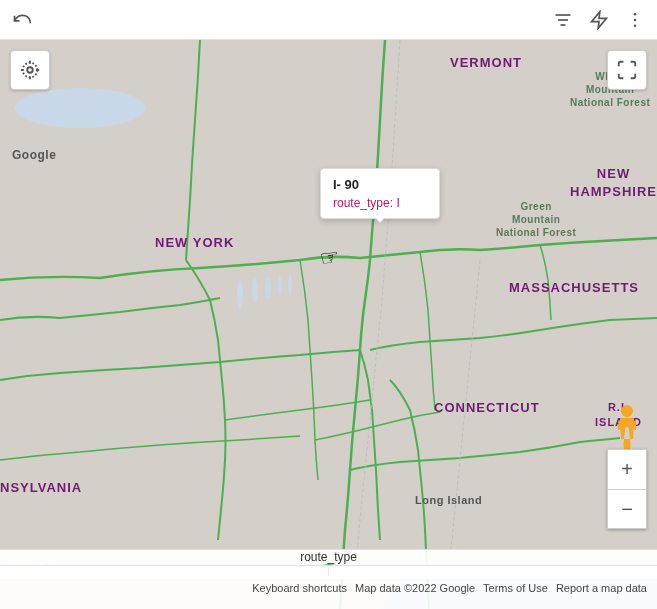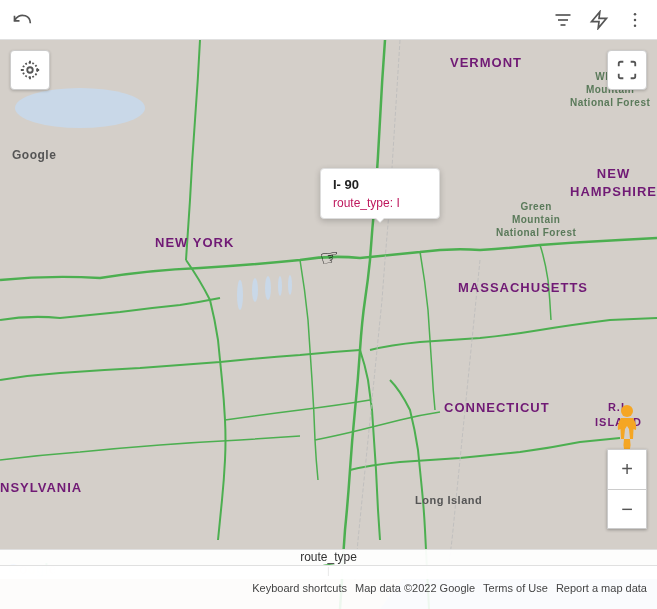--- a/index.html
+++ b/index.html
@@ -358,22 +358,22 @@
 
   <div class="fullscreen-btn">
     <svg width="22" height="22" viewBox="0 0 24 24" fill="none" stroke="#555" stroke-width="2">
       <path d="M8 3H5a2 2 0 0 0-2 2v3M21 8V5a2 2 0 0 0-2-2h-3M3 16v3a2 2 0 0 0 2 2h3M16 21h3a2 2 0 0 0 2-2v-3"></path>
     </svg>
   </div>
 
   <div class="map-label state" style="top: 55px; left: 450px;">VERMONT</div>
   <div class="map-label state" style="top: 165px; left: 570px; text-align:center; line-height:1.4;">NEW<br>HAMPSHIRE</div>
   <div class="map-label state" style="top: 235px; left: 155px;">NEW YORK</div>
-  <div class="map-label state" style="top: 280px; left: 458px;">MASSACHUSETTS</div>
-  <div class="map-label state" style="top: 400px; left: 444px;">CONNECTICUT</div>
+  <div class="map-label state" style="top: 280px; left: 509px;">MASSACHUSETTS</div>
+  <div class="map-label state" style="top: 400px; left: 434px;">CONNECTICUT</div>
   <div class="map-label" style="top: 148px; left: 12px; font-size:12px;">Google</div>
   <div class="map-label state" style="top: 400px; left: 595px; text-align:center; line-height:1.4; font-size:11px;">R.I.<br>ISLAND</div>
   <div class="map-label state" style="top: 480px; left: 0px;">NSYLVANIA</div>
   <div class="map-label" style="top: 494px; left: 415px;">Long Island</div>
   <div class="map-label forest" style="top: 70px; left: 570px;">White<br>Mountain<br>National Forest</div>
   <div class="map-label forest" style="top: 200px; left: 456px; margin-left: 40px;">Green<br>Mountain<br>National Forest</div>
 
   <div class="map-tooltip">
     <div class="tooltip-title">I- 90</div>
     <div class="tooltip-row">

